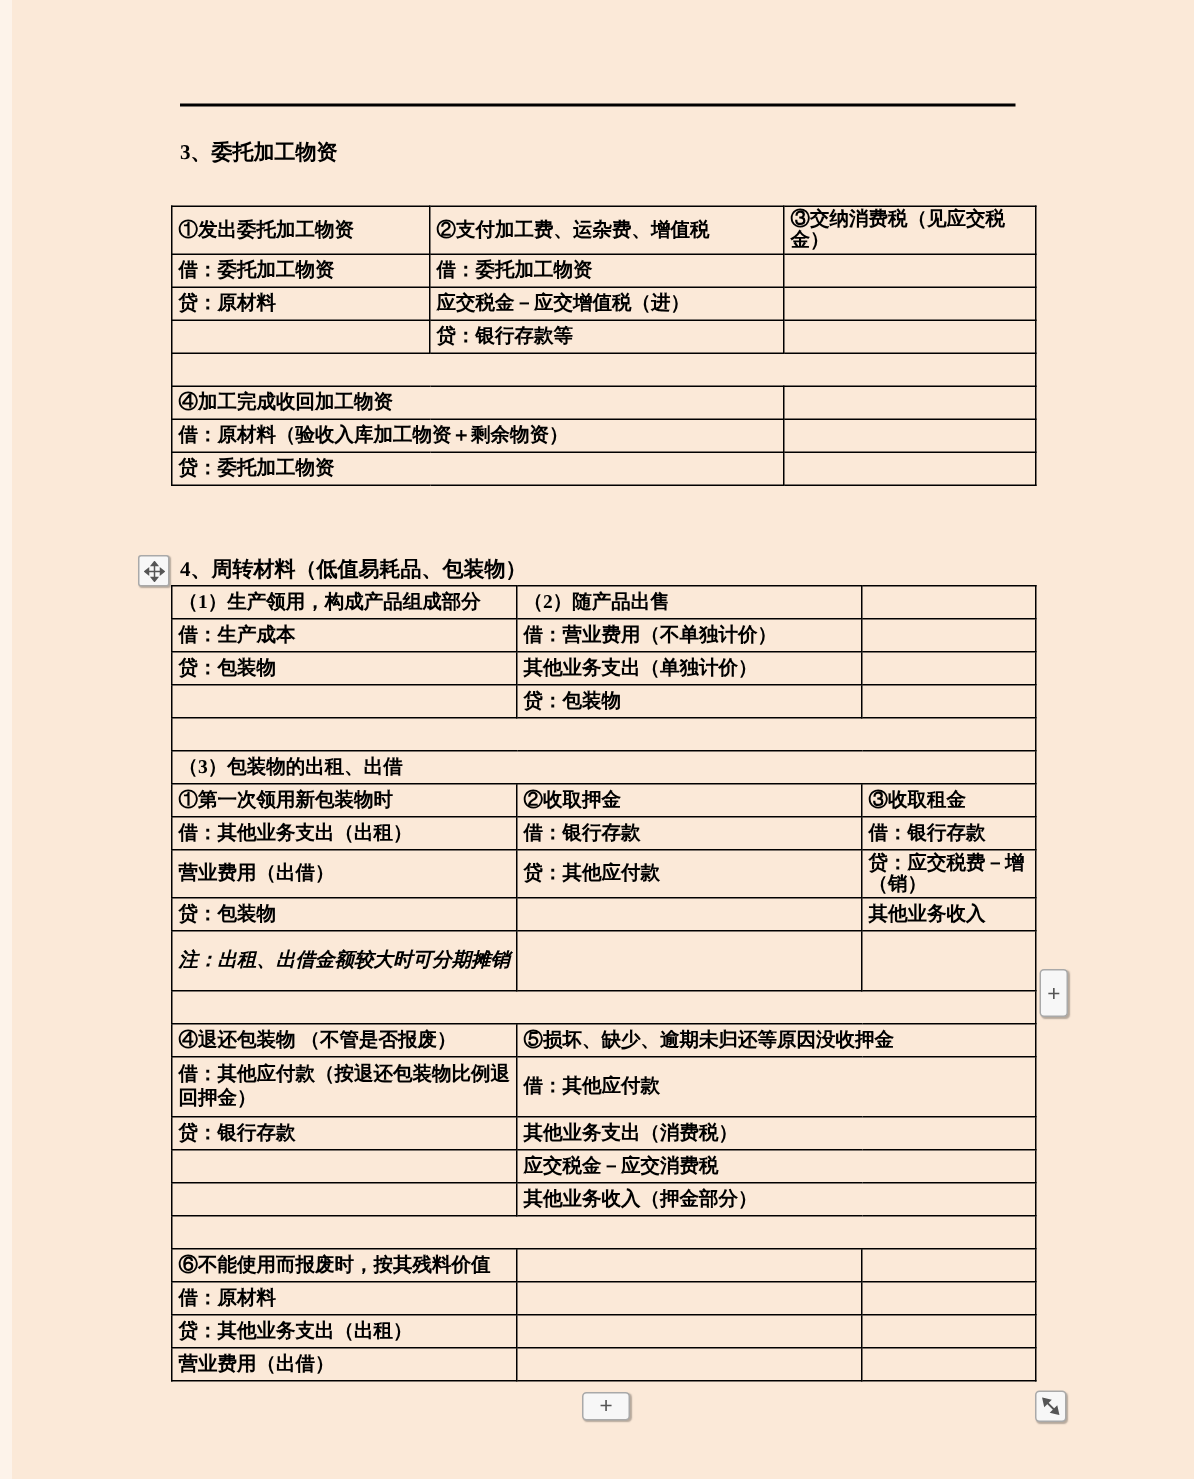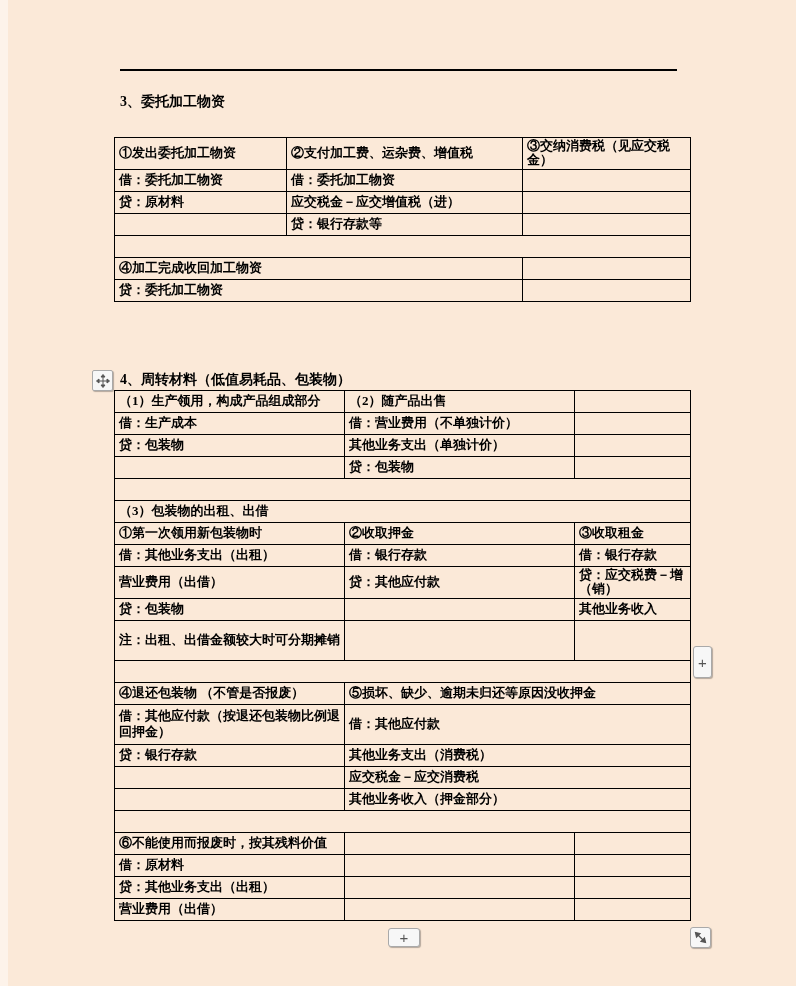--- a/index.html
+++ b/index.html
@@ -170,20 +170,24 @@
           <td class="i1"></td>
         </tr>
         <tr class="spacer-row">
           <td colspan="3" class="i1"></td>
         </tr>
         <tr>
           <td colspan="2" class="i1">④加工完成收回加工物资</td>
           <td class="i1"></td>
         </tr>
         <tr>
+          <td colspan="2" class="red i1">借：原材料（验收入库加工物资＋剩余物资）</td>
+          <td class="i1"></td>
+        </tr>
+        <tr>
           <td colspan="2" class="red i2">贷：委托加工物资</td>
           <td class="i1"></td>
         </tr>
       </tbody>
   </table>
 
   <div class="section-heading" id="heading-4">4、周转材料（低值易耗品、包装物）</div>
 
   <table class="doc-table" id="table-2">
     <colgroup>
@@ -232,21 +236,21 @@
           <td class="red i3">营业费用（出借）</td>
           <td class="red i2">贷：其他应付款</td>
           <td class="red i2">贷：应交税费－增（销）</td>
         </tr>
         <tr>
           <td class="red i2">贷：包装物</td>
           <td class="i1"></td>
           <td class="red i3">其他业务收入</td>
         </tr>
         <tr style="height: 40px;">
-          <td class="i1" style="line-height: 1.25;">注：出租、出借金额较大时可分期摊销</td>
+          <td class="i1" style="line-height: 1.25; font-style: italic;">注：出租、出借金额较大时可分期摊销</td>
           <td class="i1" style="line-height: 1.25;"></td>
           <td class="i1" style="line-height: 1.25;"></td>
         </tr>
         <tr class="spacer-row">
           <td colspan="3" class="i1"></td>
         </tr>
         <tr>
           <td class="i1">④退还包装物 （不管是否报废）</td>
           <td colspan="2" class="i1">⑤损坏、缺少、逾期未归还等原因没收押金</td>
         </tr>

